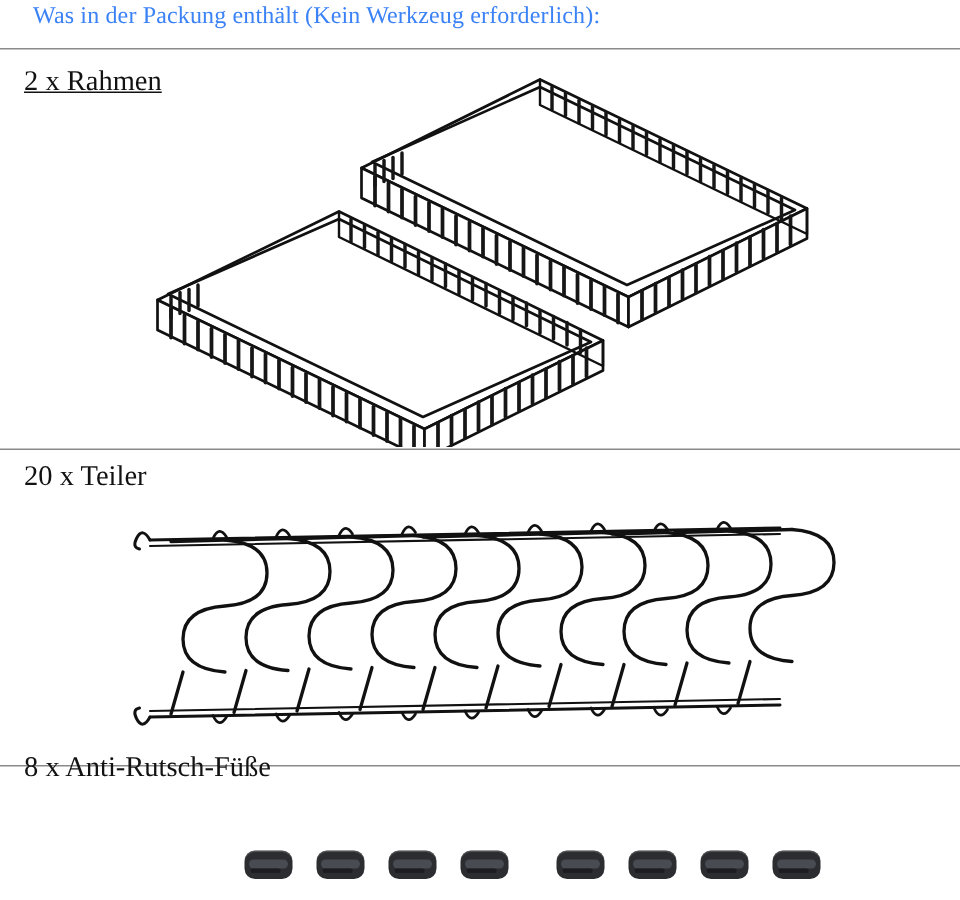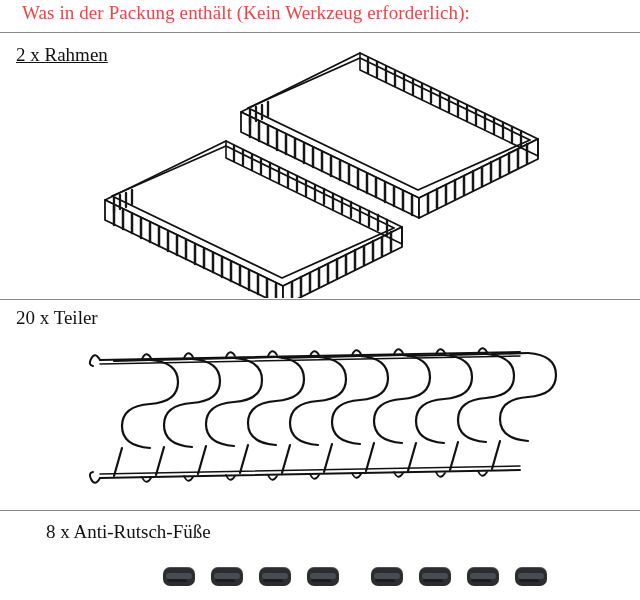--- a/index.html
+++ b/index.html
@@ -20,24 +20,24 @@
     width: 640px;
     height: 600px;
     background: #ffffff;
   }
 
   
   .headline {
     position: absolute;
     left: 22px;
     top: 2px;
-    font-size: 19px;
+    font-size: 16px;
     letter-spacing: 0.1px;
     white-space: nowrap;
-    color: #ef4444;
+    color: #3b82f6;
   }
 
   
   .rule {
     position: absolute;
     left: 0;
     width: 640px;
     height: 1px;
     background: #8a8a8a;
   }
@@ -48,21 +48,21 @@
   
   .caption {
     position: absolute;
     left: 16px;
     font-size: 19px;
     color: #121212;
     white-space: nowrap;
   }
   .cap-frames  { top: 44px; text-decoration: underline; }
   .cap-dividers{ top: 307px; }
-  .cap-feet    { top: 521px; margin-left: 30px; }
+  .cap-feet    { top: 501px; }
 
   
   .art {
     position: absolute;
     left: 0;
     width: 640px;
     overflow: hidden;
   }
   .art-frames   { top: 40px;  height: 258px; }
   .art-dividers { top: 330px; height: 178px; }

